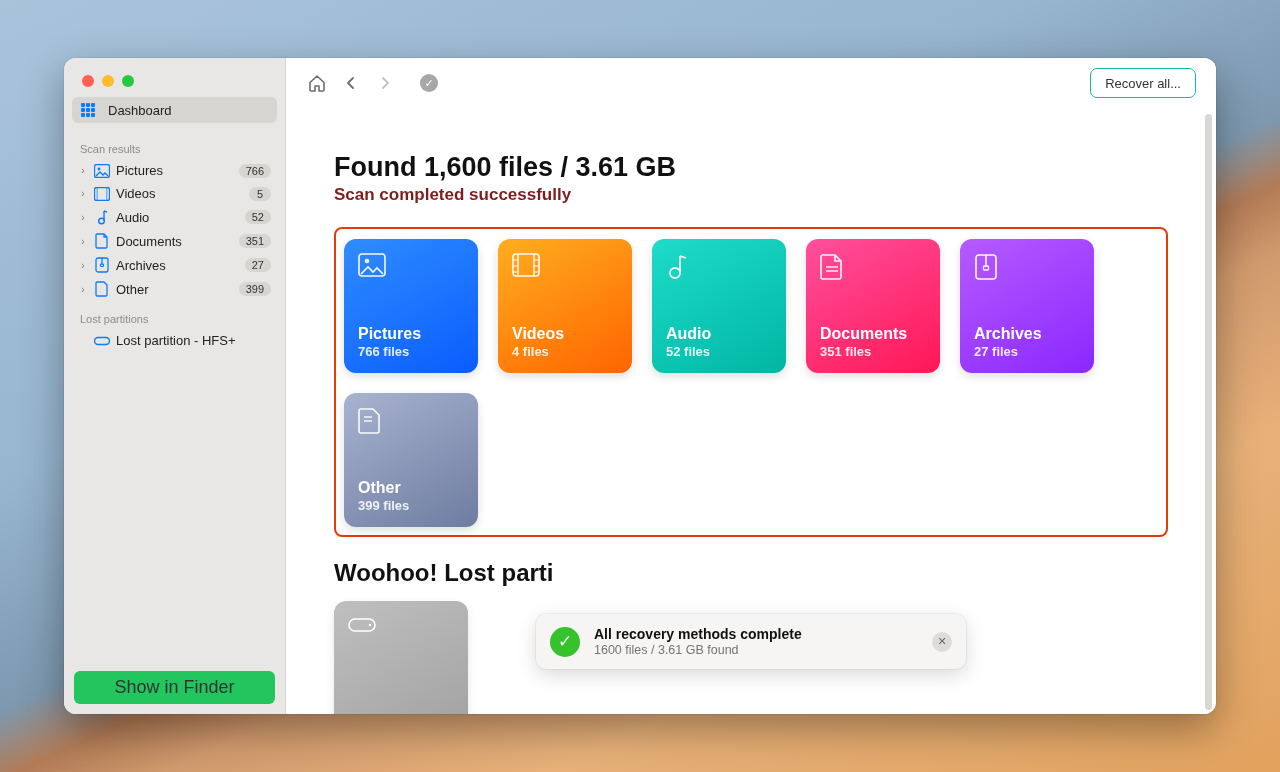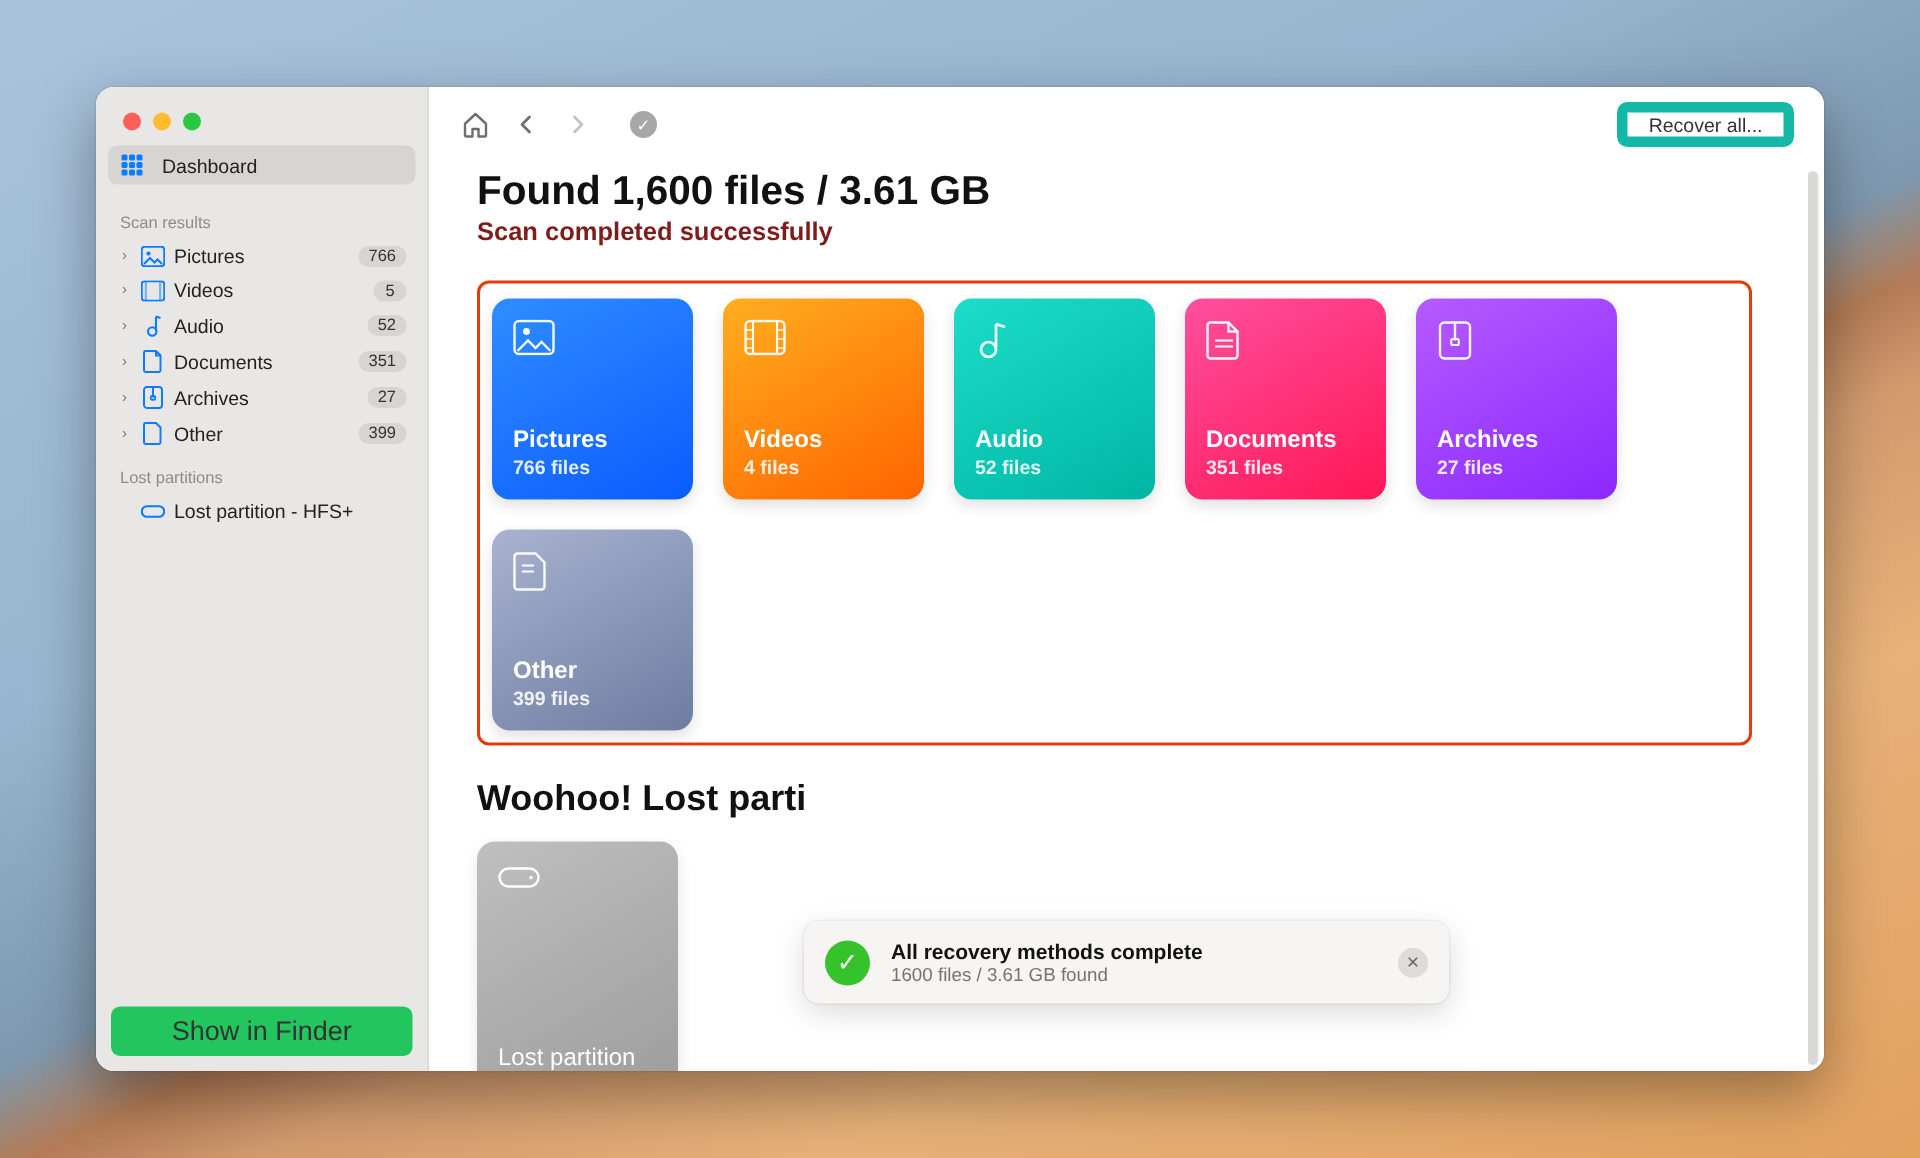--- a/index.html
+++ b/index.html
@@ -69,26 +69,26 @@
     padding:0 20px; gap:12px;
   }
   .tb-ico { color:#6e6e6e; display:flex; align-items:center; justify-content:center; width:22px; height:22px; cursor:pointer; }
   .tb-ico.disabled{color:#c3c3c3;cursor:default;}
   .tb-check { width:18px;height:18px;border-radius:50%;background:#a7a7a7;color:#fff;display:flex;align-items:center;justify-content:center;font-size:11px;}
   .tb-spacer{flex:1;}
   .btn {
     height:30px; padding:0 14px; border-radius:7px; font-size:13px; cursor:pointer;
     display:inline-flex; align-items:center; white-space:nowrap;
   }
-  .btn.secondary { background:#fff; color:#333; border:7px solid #14b8a6;}
+  .btn.secondary { background:#fff; color:#333; border:1px solid #14b8a6;}
   .btn.primary   { background:#0a7cff; color:#fff; border:1px solid #0a7cff;}
   .hl-red { outline:2px solid #e23c0a; outline-offset:0; border-radius:8px;}
 
   .content {
-    flex:1; overflow:auto; padding:0 48px 20px 32px; position:relative;
+    flex:1; overflow:auto; padding:0 48px 20px 48px; position:relative;margin-top:40px;
   }
   .heading { font-size:27px; font-weight:700; color:#111; margin-top:4px; }
   .subheading { font-size:17px; font-weight:700; color:#7f1d1d; margin-top:2px;}
   .cards-hl {
     margin-top:22px; border:2px solid #e23c0a; border-radius:8px; padding:10px 8px 8px 8px;
   }
   .cards {
     display:grid; grid-template-columns:repeat(5, 134px); grid-auto-rows:134px;
     gap:20px; 
   }

